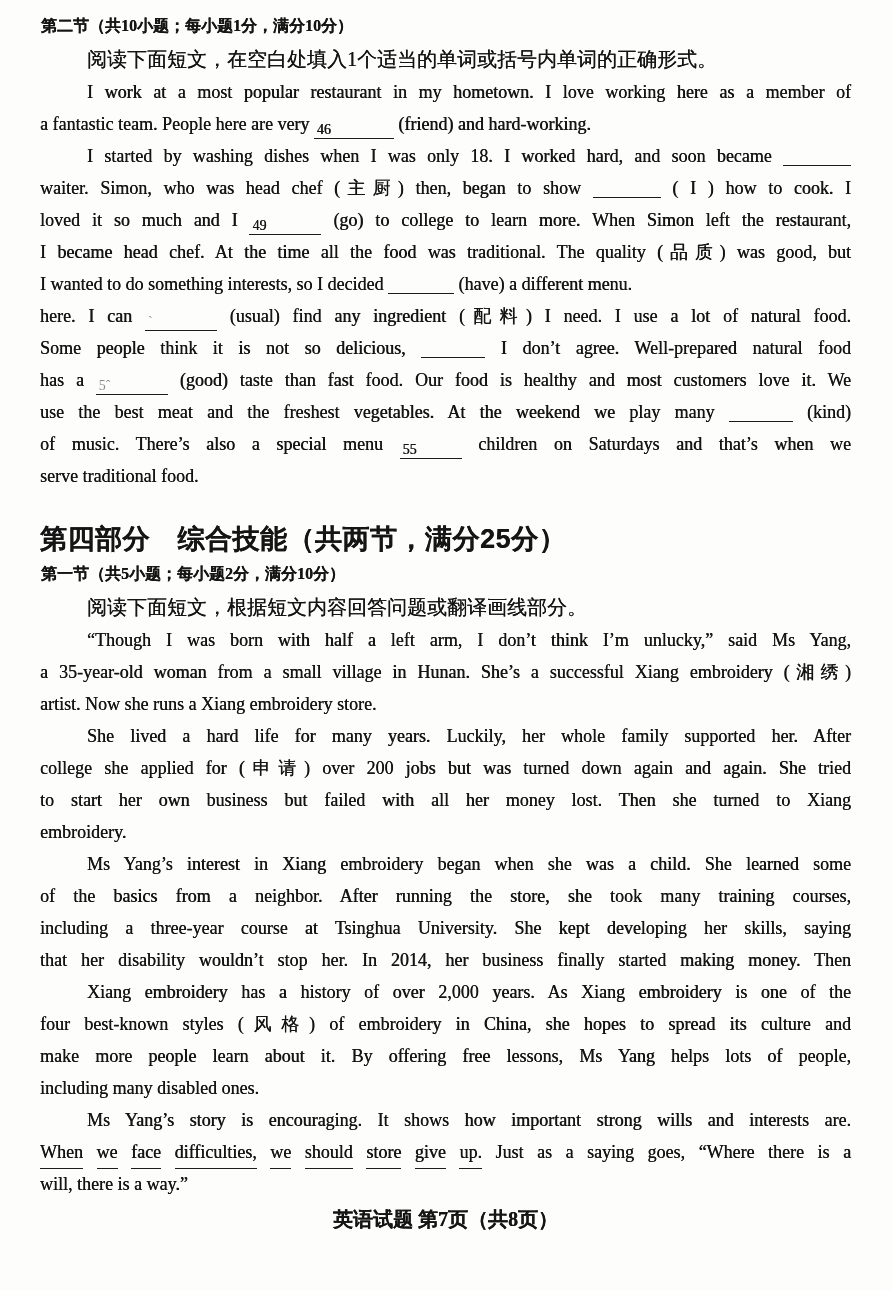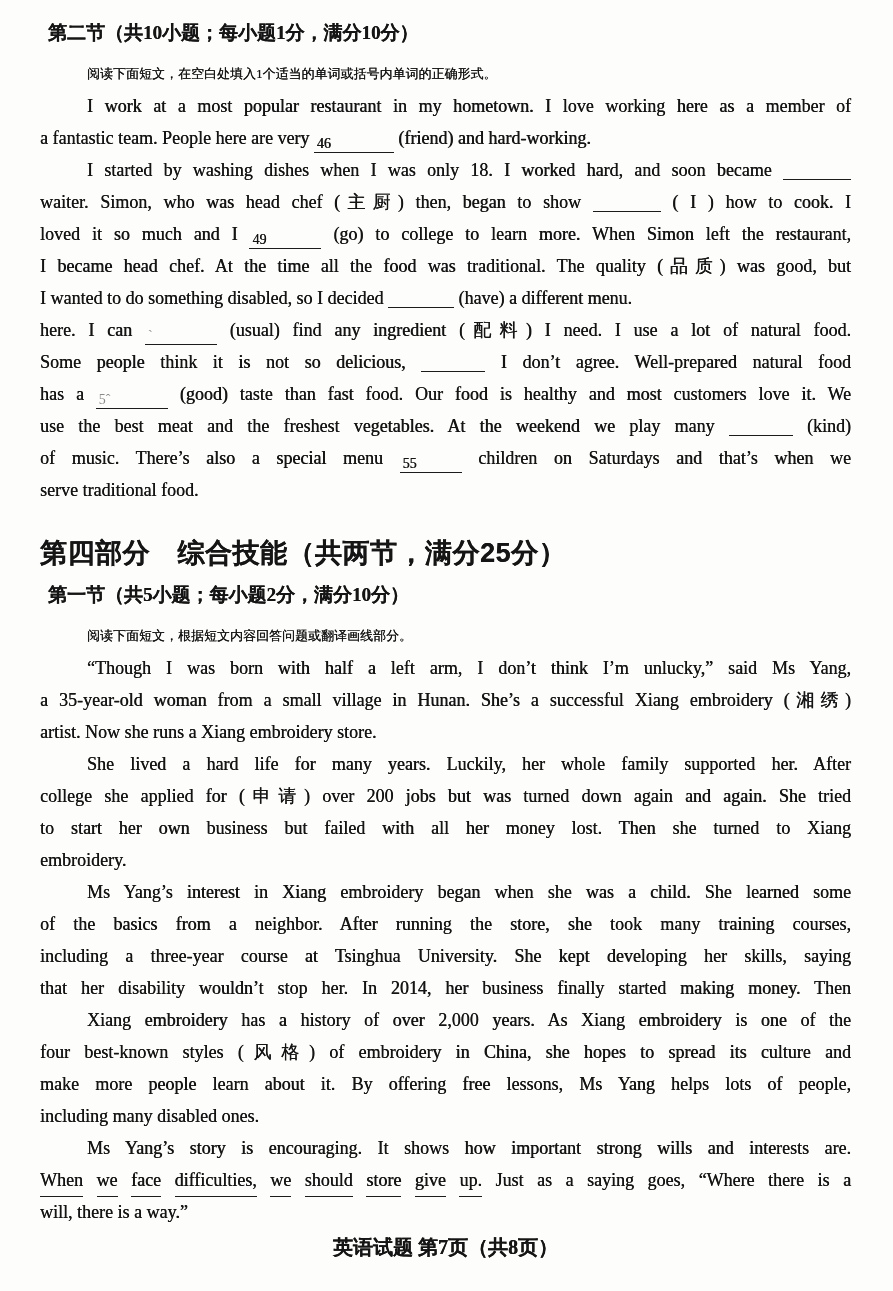--- a/index.html
+++ b/index.html
@@ -13,38 +13,38 @@
     width: 893px;
     height: 1291px;
     padding: 8px 42px 0 40px;
     background: #fdfdfb;
     color: #151515;
     font-family: "Liberation Serif", serif;
     overflow: hidden;
     text-shadow: 0.35px 0 0 currentColor; 
   }
   .sec-heading {
-    margin: 8px;
-    font-size: 19px;
+    margin: 1px;
+    font-size: 16px;
     line-height: 33px;
     font-weight: bold;
     font-family: "Liberation Serif", serif;
   }
   .part-heading {
     margin: 30px 0 0 0;
     font-size: 27px;
     line-height: 34px;
     font-weight: bold;
     font-family: "Liberation Sans", sans-serif;
     letter-spacing: 0.5px;
   }
   .instruction {
     margin: 0;
     text-indent: 47px;
-    font-size: 13px;
+    font-size: 20px;
     line-height: 33px;
   }
   .para { margin: 0; }
   .line {
     font-size: 18px;
     line-height: 32px;
     text-align: justify;
     text-align-last: justify;
     white-space: normal;
   }
@@ -85,21 +85,21 @@
 
   <div class="para">
       <div class="line first"><span>I work at a most popular restaurant in my hometown. I love working here as a member of</span></div>
       <div class="line end"><span>a fantastic team. People here are very</span> <span class="blank" style="min-width: 74px;">46</span> <span>(friend) and hard-working.</span></div>
     </div>
   <div class="para">
       <div class="line first"><span>I started by washing dishes when I was only 18. I worked hard, and soon became</span> <span class="blank" style="min-width: 62px;"></span></div>
       <div class="line"><span>waiter. Simon, who was head chef (主厨) then, began to show</span> <span class="blank" style="min-width: 62px;"></span> <span>( I ) how to cook. I</span></div>
       <div class="line"><span>loved it so much and I</span> <span class="blank" style="min-width: 66px;">49</span> <span>(go) to college to learn more. When Simon left the restaurant,</span></div>
       <div class="line"><span>I became head chef. At the time all the food was traditional. The quality (品质) was good, but</span></div>
-      <div class="line end"><span>I wanted to do something disabled, so I decided</span> <span class="blank" style="min-width: 60px;"></span> <span>(have) a different menu.</span></div>
+      <div class="line end"><span>I wanted to do something interests, so I decided</span> <span class="blank" style="min-width: 60px;"></span> <span>(have) a different menu.</span></div>
     </div>
   <div class="para">
       <div class="line"><span>here. I can</span> <span class="blank faint" style="min-width: 66px;">ˋ</span> <span>(usual) find any ingredient (配料) I need. I use a lot of natural food.</span></div>
       <div class="line"><span>Some people think it is not so delicious,</span> <span class="blank" style="min-width: 58px;"></span> <span>I don’t agree. Well-prepared natural food</span></div>
       <div class="line"><span>has a</span> <span class="blank faint" style="min-width: 66px;">5ˆ</span> <span>(good) taste than fast food. Our food is healthy and most customers love it. We</span></div>
       <div class="line"><span>use the best meat and the freshest vegetables. At the weekend we play many</span> <span class="blank" style="min-width: 58px;"></span> <span>(kind)</span></div>
       <div class="line"><span>of music. There’s also a special menu</span> <span class="blank" style="min-width: 56px;">55</span> <span>children on Saturdays and that’s when we</span></div>
       <div class="line end"><span>serve traditional food.</span></div>
     </div>
 

